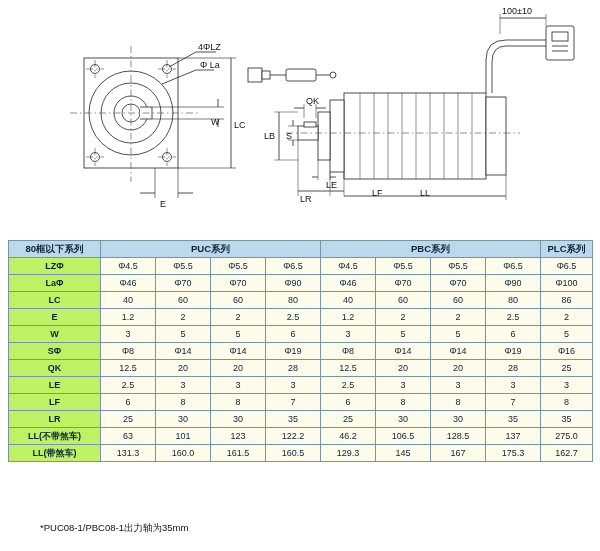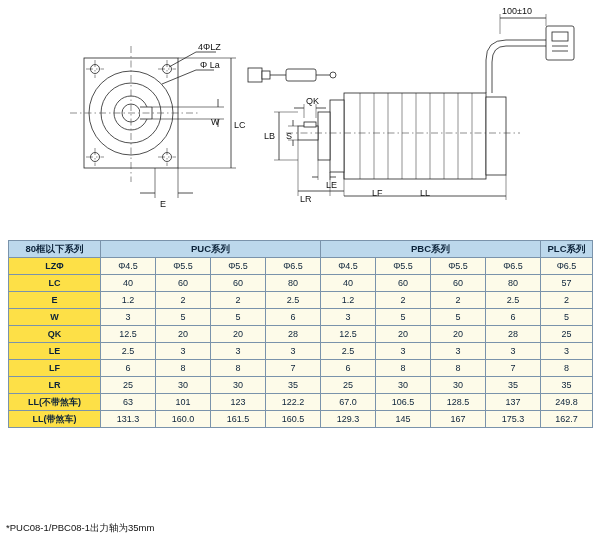--- a/index.html
+++ b/index.html
@@ -38,25 +38,25 @@
     font-weight:bold;
     font-size:9.5px;
   }
   table.spec tbody td.rowhead {
     background:#f5f0c8;
     font-weight:bold;
   }
   table.spec tbody td {
     background:#fdfbe9;
   }
-  table.spec tbody tr td.rowhead { background:#fde047; }
+  table.spec tbody tr td.rowhead { background:#bef264; }
   .notes {
     position:absolute; left:6px; top:521px; font-size:9.5px; line-height:13px; color:#111;
   }
-  .notes div { white-space:nowrap; }
+  .notes div { white-space:nowrap;margin-left:34px; }
   svg text { font-family:"Liberation Sans", sans-serif; }
 </style>
 </head>
 <body>
 
 <div class="drawing">
 <svg width="600" height="232" viewBox="0 0 600 232">
   <defs>
     <marker id="ar" markerWidth="7" markerHeight="7" refX="6" refY="2.5" orient="auto">
       <path d="M0,0 L6,2.5 L0,5 z" fill="#222"></path>
@@ -240,30 +240,42 @@
         <td>Φ5.5</td>
         <td>Φ5.5</td>
         <td>Φ6.5</td>
         <td>Φ4.5</td>
         <td>Φ5.5</td>
         <td>Φ5.5</td>
         <td>Φ6.5</td>
         <td>Φ6.5</td>
       </tr>
       <tr>
+        <td class="rowhead">LaΦ</td>
+        <td>Φ46</td>
+        <td>Φ70</td>
+        <td>Φ70</td>
+        <td>Φ90</td>
+        <td>Φ46</td>
+        <td>Φ70</td>
+        <td>Φ70</td>
+        <td>Φ90</td>
+        <td>Φ100</td>
+      </tr>
+      <tr>
         <td class="rowhead">LC</td>
         <td>40</td>
         <td>60</td>
         <td>60</td>
         <td>80</td>
         <td>40</td>
         <td>60</td>
         <td>60</td>
         <td>80</td>
-        <td>57</td>
+        <td>86</td>
       </tr>
       <tr>
         <td class="rowhead">E</td>
         <td>1.2</td>
         <td>2</td>
         <td>2</td>
         <td>2.5</td>
         <td>1.2</td>
         <td>2</td>
         <td>2</td>
@@ -274,20 +286,32 @@
         <td class="rowhead">W</td>
         <td>3</td>
         <td>5</td>
         <td>5</td>
         <td>6</td>
         <td>3</td>
         <td>5</td>
         <td>5</td>
         <td>6</td>
         <td>5</td>
+      </tr>
+      <tr>
+        <td class="rowhead">SΦ</td>
+        <td>Φ8</td>
+        <td>Φ14</td>
+        <td>Φ14</td>
+        <td>Φ19</td>
+        <td>Φ8</td>
+        <td>Φ14</td>
+        <td>Φ14</td>
+        <td>Φ19</td>
+        <td>Φ16</td>
       </tr>
       <tr>
         <td class="rowhead">QK</td>
         <td>12.5</td>
         <td>20</td>
         <td>20</td>
         <td>28</td>
         <td>12.5</td>
         <td>20</td>
         <td>20</td>
@@ -329,25 +353,25 @@
         <td>30</td>
         <td>35</td>
         <td>35</td>
       </tr>
       <tr>
         <td class="rowhead">LL(不带煞车)</td>
         <td>63</td>
         <td>101</td>
         <td>123</td>
         <td>122.2</td>
-        <td>67.0</td>
+        <td>46.2</td>
         <td>106.5</td>
         <td>128.5</td>
         <td>137</td>
-        <td>249.8</td>
+        <td>275.0</td>
       </tr>
       <tr>
         <td class="rowhead">LL(带煞车)</td>
         <td>131.3</td>
         <td>160.0</td>
         <td>161.5</td>
         <td>160.5</td>
         <td>129.3</td>
         <td>145</td>
         <td>167</td>

